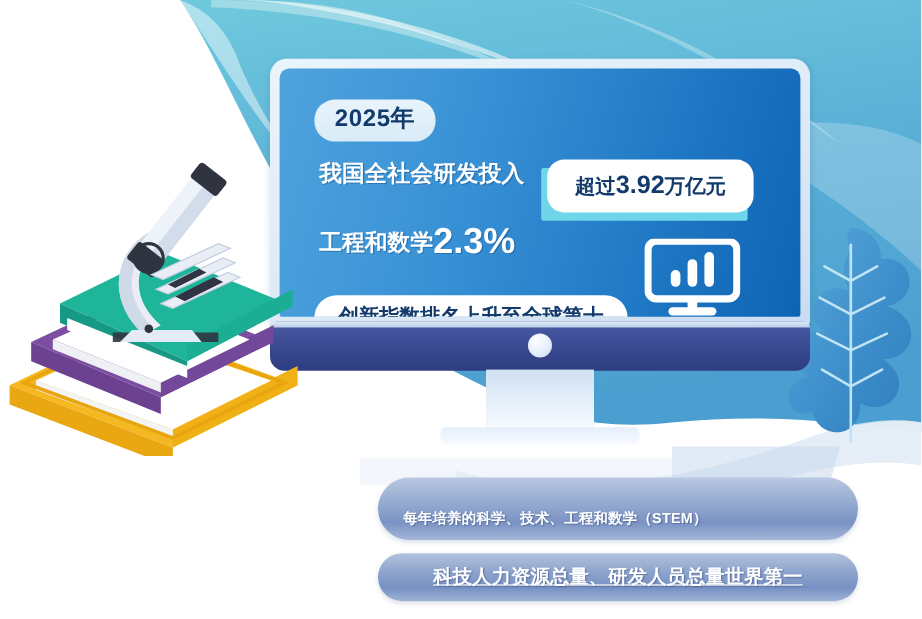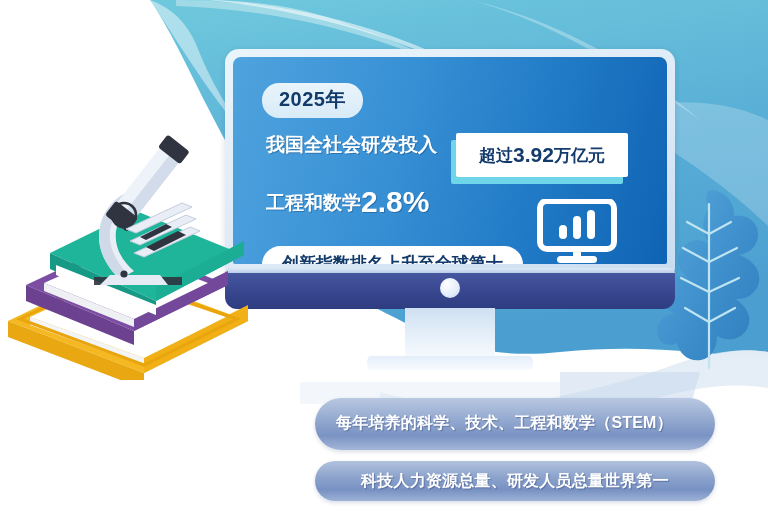--- a/index.html
+++ b/index.html
@@ -73,21 +73,21 @@
     text-shadow:1px 1px 0 rgba(14,60,110,.38);
     font-size:19px;
   }
   .scr-line2 .big{font-size:30px;vertical-align:-3px;letter-spacing:0px;}
   .highlight-shadow{
     position:absolute;left:218px;top:83px;width:172px;height:44px;
     background:#6ed6e8;border-radius:2px;
   }
   .highlight-box{
     position:absolute;left:223px;top:76px;width:172px;height:44px;
-    background:#ffffff;border-radius:2px;
+    background:#ffffff;border-radius:14px;
     display:flex;align-items:center;justify-content:center;
     color:#123a6b;font-weight:bold;font-size:17px;white-space:nowrap;
   }
   .highlight-box .big{font-size:21px;vertical-align:-2px;}
   .pill-rank{
     position:absolute;left:29px;top:189px;
     padding:6px 20px 8px 20px;
     background:#ffffff;border-radius:20px;
     color:#123a6b;font-size:17px;font-weight:bold;white-space:nowrap;
   }
@@ -100,37 +100,38 @@
   .leaf{position:absolute;left:655px;top:186px;width:108px;height:190px;}
 
   
   .pill-a{
     position:absolute;left:315px;top:398px;width:400px;height:52px;
     background:linear-gradient(180deg,#b9c8e2 0%,#93a9cf 42%,#7b93c4 72%,#a3b6d8 100%);
     border-radius:26px;
     box-shadow:0 2px 4px rgba(50,70,120,.18);
   }
   .pill-a-txt{
-    position:absolute;left:336px;top:412px;width:372px;
-    color:#ffffff;font-size:16px;font-weight:bold;line-height:1.35;
+    position:absolute;left:336px;top:424px;width:372px;
+    color:#ffffff;font-size:12px;font-weight:bold;line-height:1.35;
     text-shadow:1px 1px 1px rgba(60,80,130,.55);
     letter-spacing:.2px;
   }
   .pill-b{
     position:absolute;left:315px;top:461px;width:400px;height:40px;
     background:linear-gradient(180deg,#b2c2de 0%,#8ba2cb 42%,#7791c3 72%,#9db2d6 100%);
     border-radius:20px;
     box-shadow:0 2px 4px rgba(50,70,120,.18);
   }
   .pill-b-txt{
     position:absolute;left:315px;top:461px;width:400px;height:40px;
     display:flex;align-items:center;justify-content:center;
     color:#ffffff;font-size:16px;font-weight:bold;
     text-shadow:1px 1px 1px rgba(60,80,130,.55);
     letter-spacing:.2px;
+    text-decoration:underline;
   }
 </style>
 </head>
 <body>
 
 <div id="stage">
 
   <div class="bg-layer">
     <svg class="bg-svg" viewBox="0 0 768 516" preserveAspectRatio="none">
       <defs>
@@ -215,21 +216,21 @@
         <div class="scr-line1">我国全社会研发投入</div>
 
         <div class="highlight-shadow"></div>
         <div class="highlight-box">
           <span>超过</span>
             <span class="big">3.92</span>
             <span>万亿元</span>
         </div>
 
         <div class="scr-line2">
-          <span>工程和数学</span><span class="big">2.8</span><span class="big">%</span>
+          <span>工程和数学</span><span class="big">2.3</span><span class="big">%</span>
         </div>
 
         <div class="pill-rank">创新指数排名上升至全球第十</div>
 
         <div class="mon-icon">
           <svg viewBox="0 0 80 66" width="80" height="66">
             <rect x="3" y="2" width="74" height="48" rx="7" ry="7" fill="none" stroke="#ffffff" stroke-width="6"></rect>
             <rect x="22" y="26" width="8" height="14" rx="4" fill="#ffffff"></rect>
             <rect x="36" y="17" width="8" height="23" rx="4" fill="#ffffff"></rect>
             <rect x="50" y="11" width="8" height="29" rx="4" fill="#ffffff"></rect>

